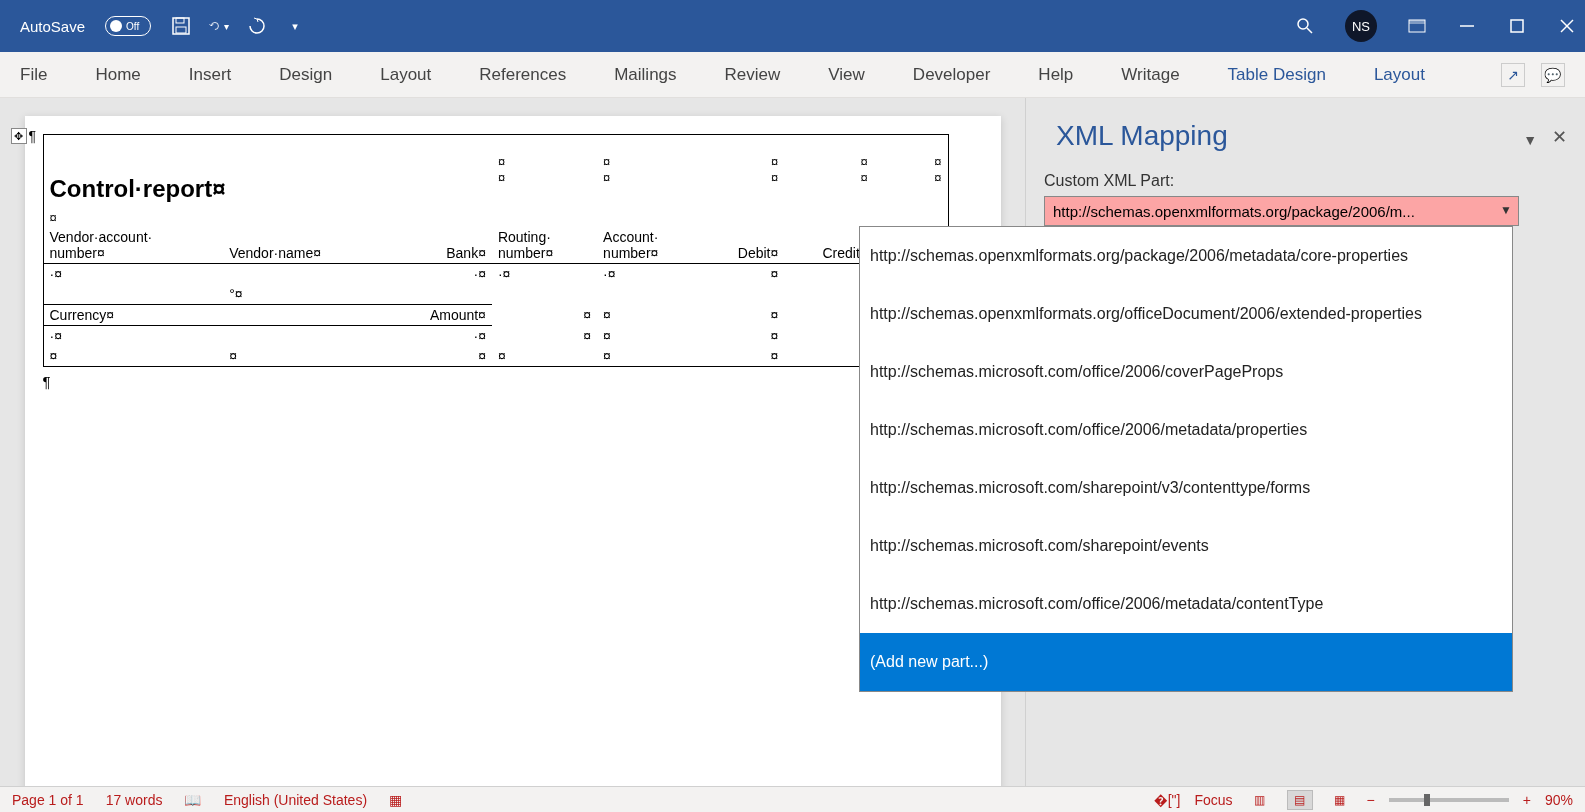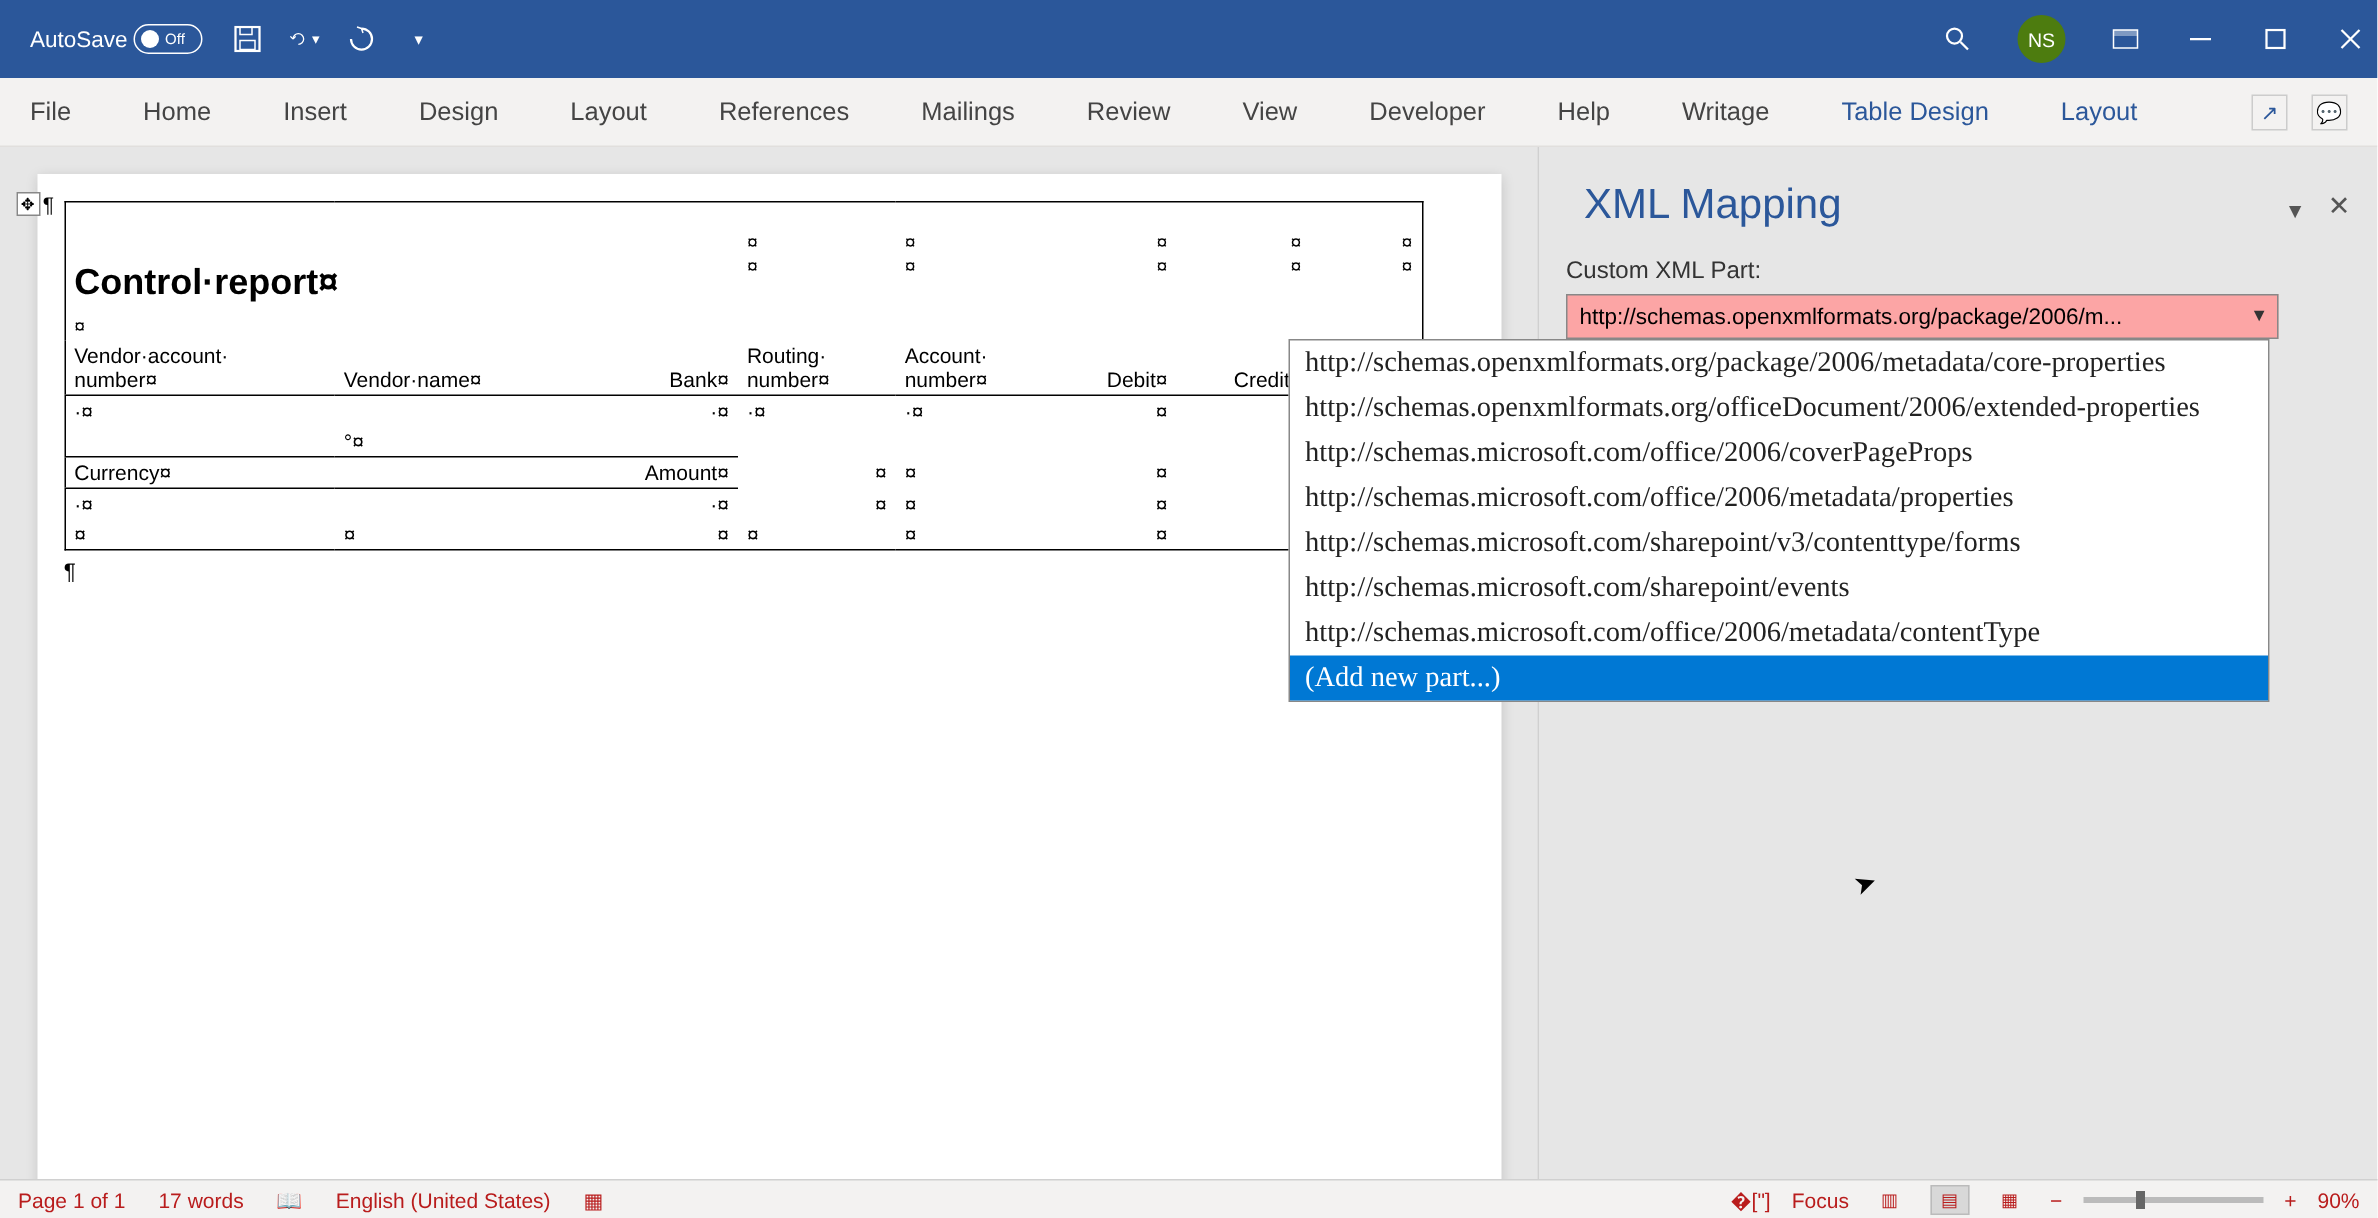--- a/index.html
+++ b/index.html
@@ -1,29 +1,29 @@
 <!DOCTYPE html>
 <html><head>
 <meta charset="utf-8">
 <style>
 * { box-sizing: border-box; margin: 0; padding: 0; font-family: "Segoe UI", Arial, sans-serif; }
 html, body { width: 1585px; height: 812px; overflow: hidden; background: #fff; }
 
 
 .titlebar { height: 52px; background: #2b579a; display: flex; align-items: center; color: #fff; padding: 0 8px; position: relative; }
-.autosave-wrap { display: flex; align-items: center; gap: 4px; margin-left: 12px; }
+.autosave-wrap { display: flex; align-items: center; gap: 20px; margin-left: 12px; }
 .autosave-label { font-size: 15px; }
 .autosave-toggle { width: 46px; height: 20px; border: 1.5px solid #fff; border-radius: 10px; position: relative; display: flex; align-items: center; }
 .autosave-knob { width: 12px; height: 12px; border-radius: 50%; background: #fff; margin-left: 4px; }
 .autosave-off { font-size: 10px; margin-left: 4px; color: #fff; }
 .qat { display: flex; align-items: center; gap: 18px; margin-left: 20px; }
 .qat-icon { width: 20px; height: 20px; display: inline-flex; align-items: center; justify-content: center; }
 .title-center { position: absolute; left: 50%; transform: translateX(-50%); display: flex; align-items: center; gap: 10px; font-size: 17px; }
 .title-right { margin-left: auto; display: flex; align-items: center; gap: 30px; }
-.user-badge { width: 32px; height: 32px; border-radius: 50%; background: #4d7c0f; display: flex; align-items: center; justify-content: center; font-size: 13px; color: #fff; }
+.user-badge { width: 32px; height: 32px; border-radius: 50%; background: #0f172a; display: flex; align-items: center; justify-content: center; font-size: 13px; color: #fff; }
 .win-ctrl { width: 20px; height: 20px; display: flex; align-items: center; justify-content: center; }
 
 
 .ribbon { height: 46px; background: #f3f2f1; border-bottom: 1px solid #e1dfdd; display: flex; align-items: center; padding: 0 20px; gap: 48px; font-size: 17px; color: #555; }
 .ribbon-tab { cursor: pointer; color: #444; }
 .ribbon-tab.active { color: #2b579a; }
 .ribbon-right { margin-left: auto; display: flex; gap: 16px; }
 .ribbon-right-icon { width: 24px; height: 24px; border: 1px solid #ccc; display:flex; align-items:center; justify-content:center; color:#2b579a; font-size:14px;}
 
 
@@ -41,21 +41,21 @@
 .pilcrow-end { font-size:15px; margin-top:6px;}
 
 .panel { width: 560px; background: #e6e6e6; border-left: 1px solid #d0d0d0; padding: 22px 18px 0 18px; position: relative; }
 .panel-title { font-size: 28px; color: #2b579a; font-weight: 400; margin-left: 12px; }
 .panel-close { position: absolute; right: 18px; top: 28px; font-size: 18px; color: #555; cursor: pointer; }
 .panel-menu { position: absolute; right: 48px; top: 34px; font-size: 14px; color: #555;}
 .panel-label { margin-top: 20px; font-size: 16px; color: #333; }
 .combo { margin-top: 6px; border: 1px solid #888; background: #fca5a5; height: 30px; display: flex; align-items: center; padding: 0 8px; position: relative; font-size: 15px; width: 475px;}
 .combo-arrow { position: absolute; right: 6px; top: 6px; font-size:12px; color:#333;}
 .dropdown { position: absolute; left: 859px; top:226px; width: 654px; background: #fff; border: 1px solid #888; z-index: 10; }
-.dropdown-item { padding: 4px 10px; font-size: 19px; color: #222; cursor: pointer; white-space: nowrap; font-family: Liberation Serif, serif; }
+.dropdown-item { padding: 20px 10px; font-size: 16px; color: #222; cursor: pointer; white-space: nowrap; }
 .dropdown-item.selected { background: #0078d4; color: #fff; }
 
 
 .statusbar { height: 26px; background: #f3f2f1; border-top: 1px solid #d0d0d0; display: flex; align-items: center; padding: 0 12px; font-size: 14px; color: #b91c1c; gap: 22px; position: absolute; bottom:0; width:100%;}
 .status-right { margin-left: auto; display: flex; align-items: center; gap: 14px; }
 .view-btn { width: 26px; height: 20px; display:flex; align-items:center; justify-content:center; border:1px solid transparent; font-size:12px;}
 .view-btn.active{ background:#d8d8d8; border:1px solid #bbb;}
 .zoom-slider { width:120px; height:4px; background:#bbb; position:relative;}
 .zoom-thumb { position:absolute; left:35px; top:-4px; width:6px; height:12px; background:#666;}
 .cursor-arrow{ position:absolute; left:1236px; top:578px; font-size:18px; color:#000; transform:rotate(-20deg);}

